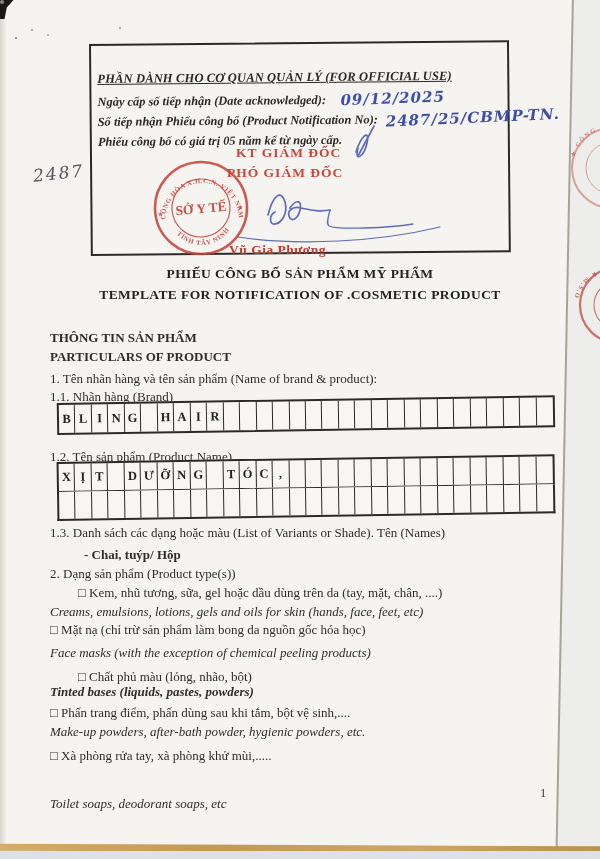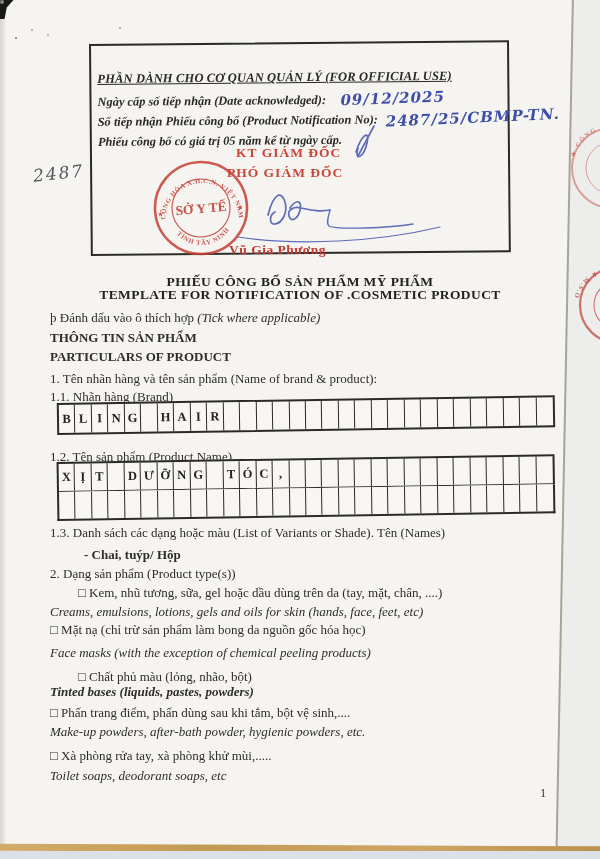--- a/index.html
+++ b/index.html
@@ -108,26 +108,23 @@
       <path d="M146,6 l-16,30"></path>
       <path d="M40,95 c5,-20 13,-26 17,-13 c3,11 -3,21 -10,22 c-6,1 -6,-9 0,-12"></path>
       <path d="M62,88 c7,-10 12,-7 10,2 c-2,9 -9,13 -11,6 c-2,-6 5,-10 12,-8 c10,2 18,4 29,2"></path>
       <path d="M102,90 c-2,8 -4,14 -1,16 c8,4 60,2 84,-2" stroke-width="1.3"></path>
       <path d="M10,117 C70,126 150,122 212,107" stroke-width="1.2"></path>
     </g>
   </svg>
 
   <div class="abs approver-name">Vũ Gia Phương</div>
 
-  <div class="abs doc-title" style="top:274px;">PHIẾU CÔNG BỐ SẢN PHẨM MỸ PHẨM</div>
+  <div class="abs doc-title" style="top:266px;">PHIẾU CÔNG BỐ SẢN PHẨM MỸ PHẨM</div>
   <div class="abs doc-title" style="top:287px;">TEMPLATE FOR NOTIFICATION OF .COSMETIC PRODUCT</div>
 
-  <div class="abs line" style="top:310px;">
-    <span>þ Đánh dấu vào ô thích hợp </span><span class="i">(Tick where applicable)</span>
-  </div>
 
   <div class="abs line b" style="top:330px;">THÔNG TIN SẢN PHẨM</div>
   <div class="abs line b" style="top:349px;">PARTICULARS OF PRODUCT</div>
   <div class="abs line" style="top:371px;">1. Tên nhãn hàng và tên sản phẩm (Name of brand &amp; product):</div>
   <div class="abs line" style="top:389px;">1.1. Nhãn hàng (Brand)</div>
 
   <div class="abs gridbox" style="top:403px;">
     <div class="lettergrid brand">
         <span class="cell">B</span>
         <span class="cell">L</span>
@@ -237,21 +234,21 @@
 
   <div class="abs line" style="top:585px;padding-left:28px;">□ Kem, nhũ tương, sữa, gel hoặc dầu dùng trên da (tay, mặt, chân, ....)</div>
   <div class="abs line en-line" style="top:604px;">Creams, emulsions, lotions, gels and oils for skin (hands, face, feet, etc)</div>
   <div class="abs line" style="top:622px;">□ Mặt nạ (chỉ trừ sản phẩm làm bong da nguồn gốc hóa học)</div>
   <div class="abs line en-line" style="top:645px;">Face masks (with the exception of chemical peeling products)</div>
   <div class="abs line" style="top:669px;padding-left:28px;">□ Chất phủ màu (lỏng, nhão, bột)</div>
   <div class="abs line en-line" style="top:684px;font-weight:bold;">Tinted bases (liquids, pastes, powders)</div>
   <div class="abs line" style="top:705px;">□ Phấn trang điểm, phấn dùng sau khi tắm, bột vệ sinh,....</div>
   <div class="abs line en-line" style="top:724px;">Make-up powders, after-bath powder, hygienic powders, etc.</div>
   <div class="abs line" style="top:748px;">□ Xà phòng rửa tay, xà phòng khử mùi,.....</div>
-  <div class="abs line en-line" style="top:768px;">Toilet soaps, deodorant soaps, etc</div>
+  <div class="abs line en-line" style="top:796px;">Toilet soaps, deodorant soaps, etc</div>
 
   <div class="abs pagenum">1</div>
 
   <svg class="abs" style="left:560px;top:118px;" width="60" height="110" viewBox="0 0 60 110">
     <g fill="none" stroke="#d4837d" opacity="0.75">
       <circle cx="52" cy="50" r="40" stroke-width="2"></circle>
       <circle cx="52" cy="50" r="26" stroke-width="1"></circle>
     </g>
     <defs>
         <path id="edgeArc1" d="M 14,42 A 40,40 0 0 1 50,10"></path>

